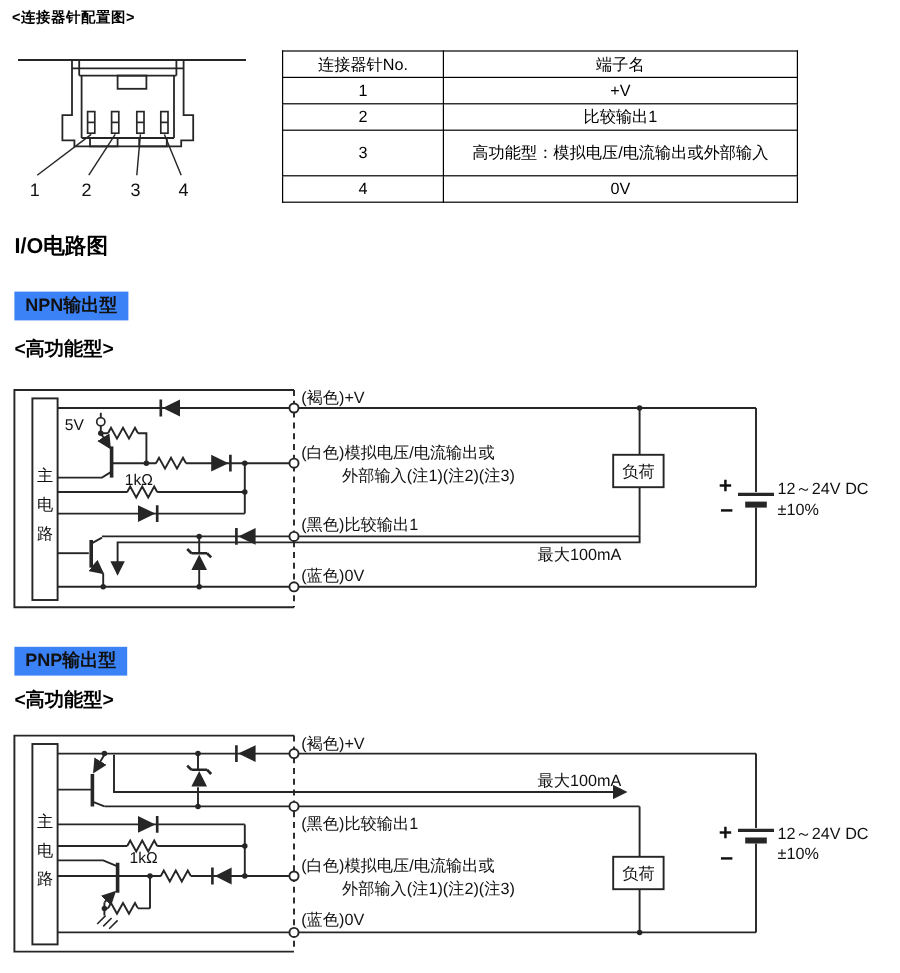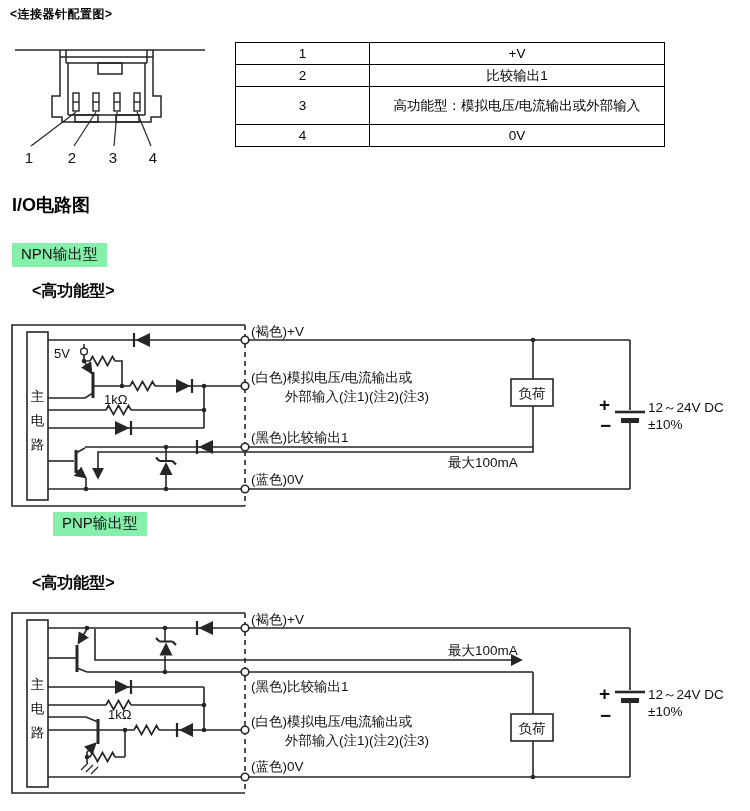--- a/index.html
+++ b/index.html
@@ -1,23 +1,23 @@
 <!DOCTYPE html>
 <html><head>
 <meta charset="utf-8">
 <style>
   html,body{margin:0;padding:0;background:#fff;}
   body{width:750px;height:811px;position:relative;font-family:"Liberation Sans","DejaVu Sans",sans-serif;color:#000;}
   .abs{position:absolute;}
   .title{left:10px;top:6px;font-size:12px;font-weight:bold;letter-spacing:0.5px;}
   .io-heading{left:12px;top:193px;font-size:18px;font-weight:bold;}
-  .badge{left:12px;background:#86efac;color:#111;font-size:15px;font-weight:normal;padding:2px 9px 3px 9px;}
+  .badge{left:12px;background:#3b82f6;color:#111;font-size:15px;font-weight:bold;padding:2px 9px 3px 9px;}
   .badge.npn{top:243px;}
-  .badge.pnp{top:512px;margin-left:41px;}
-  .subtype{left:12px;font-size:16px;font-weight:bold;margin-left:20px;}
+  .badge.pnp{top:539px;}
+  .subtype{left:12px;font-size:16px;font-weight:bold;}
   .subtype.npn{top:281px;}
   .subtype.pnp{top:573px;}
   table.pins{position:absolute;left:235px;top:42px;width:430px;border-collapse:collapse;table-layout:fixed;}
   table.pins th,table.pins td{border:1.6px solid #000;font-size:13.5px;font-weight:normal;text-align:center;vertical-align:middle;padding:0;}
   table.pins col.c1{width:134px;}
   tr.h{height:22px;} tr.r1{height:22px;} tr.r2{height:22px;} tr.r3{height:38px;} tr.r4{height:22px;}
   svg{position:absolute;left:0;top:0;}
   svg text{font-family:"Liberation Sans","DejaVu Sans",sans-serif;fill:#111;}
   .lbl{font-size:13.5px;}
   .small{font-size:13px;}
@@ -233,20 +233,24 @@
 </svg>
 
 <div class="abs title">&lt;连接器针配置图&gt;</div>
 
 <table class="pins">
   <colgroup>
       <col class="c1">
       <col>
     </colgroup>
   <tbody>
+      <tr class="h">
+    <th>连接器针No.</th>
+    <th>端子名</th>
+  </tr>
   <tr class="r1">
     <td>1</td>
     <td>+V</td>
   </tr>
   <tr class="r2">
     <td>2</td>
     <td>比较输出1</td>
   </tr>
   <tr class="r3">
     <td>3</td>

